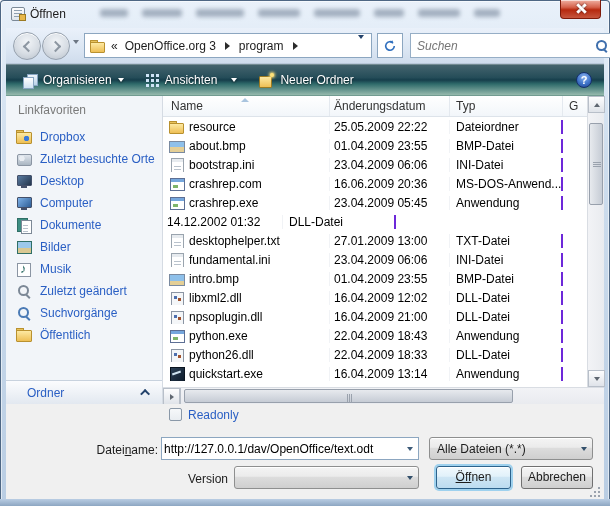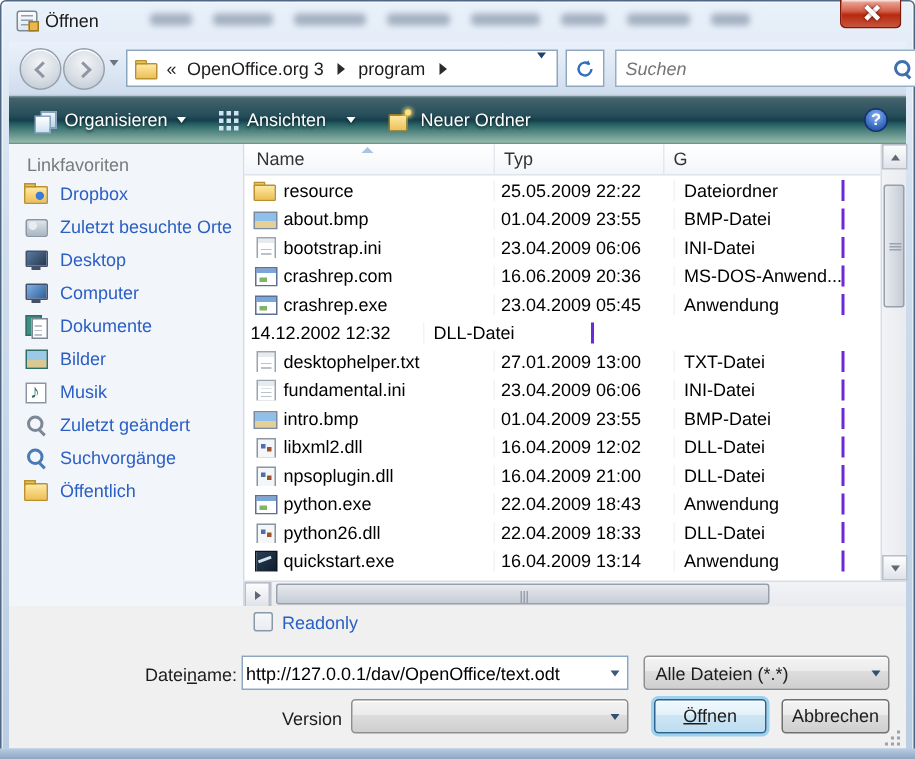--- a/index.html
+++ b/index.html
@@ -59,21 +59,21 @@
   .ic-views::before{content:"";position:absolute;left:0;top:0;width:3px;height:3px;background:currentColor;box-shadow:5px 0,10px 0,0 5px,5px 5px,10px 5px,0 10px,5px 10px,10px 10px;}
   .ic-newfolder{position:relative;width:15px;height:14px;}
   .ic-newfolder::before{content:"";position:absolute;left:0;top:3px;width:11px;height:10px;border:1px solid #9b7a22;border-radius:1px;background:linear-gradient(180deg,#fde9a2,#eebf55);}
   .ic-newfolder::after{content:"";position:absolute;right:0;top:0;width:4px;height:4px;background:#ffe27a;border-radius:50%;box-shadow:0 0 3px 1px #ffe27a;}
   .help-btn{position:absolute;right:12px;top:8px;width:16px;height:16px;border-radius:50%;background:radial-gradient(circle at 50% 30%,#8fb4ef 0%,#3f74c9 55%,#1d3f8c 100%);border:1px solid #16306b;color:#fff;font-weight:bold;font-size:11px;line-height:14px;text-align:center;}
 
   
   .sidebar{position:absolute;left:6px;top:96px;width:157px;height:308px;background:#f2f5f9;border-right:1px solid #d5dbe3;}
   .side-header{position:absolute;left:12px;top:7px;color:#7a7a7a;}
   .side-items{position:absolute;left:0;top:26px;width:100%;}
-  .side-item{display:flex;align-items:flex-start;height:22px;padding-left:10px;gap:8px;cursor:default;}
+  .side-item{display:flex;align-items:flex-end;height:22px;padding-left:10px;gap:8px;cursor:default;}
   .side-label{color:#2a5fc4;white-space:nowrap;}
   .side-folders{position:absolute;left:0;bottom:0;width:100%;height:24px;background:linear-gradient(180deg,#fbfcfe,#e2e8f0);border-top:1px solid #c8d2de;display:flex;align-items:center;}
   .folders-label{color:#2a5fc4;margin-left:21px;}
   .chev-up{margin-left:auto;margin-right:12px;width:7px;height:7px;border-top:2px solid #23426b;border-left:2px solid #23426b;transform:rotate(45deg) translateY(2px);}
 
   
   .si{position:relative;width:16px;height:14px;flex:0 0 auto;}
   .si[data-icon="folder-dropbox"]::before,.si[data-icon="public-folder"]::before{content:"";position:absolute;left:0;top:0;width:6px;height:3px;background:#e8c35c;border:1px solid #b9912f;border-bottom:none;}
   .si[data-icon="folder-dropbox"]::after,.si[data-icon="public-folder"]::after{content:"";position:absolute;left:0;top:2px;width:14px;height:10px;border:1px solid #b9912f;border-radius:1px;background:linear-gradient(180deg,#fde9a2,#eebf55);}
   .si[data-icon="folder-dropbox"]::after{background:radial-gradient(circle at 68% 55%,#3a7ad9 0 2.5px,rgba(0,0,0,0) 3px),linear-gradient(180deg,#fde9a2,#eebf55);}
@@ -282,28 +282,33 @@
         <div class="side-item">
           <span class="si" data-icon="searches"></span>
           <span class="side-label">Suchvorgänge</span>
         </div>
 
         <div class="side-item">
           <span class="si" data-icon="public-folder"></span>
           <span class="side-label">Öffentlich</span>
         </div>
       </div>
+    <div class="side-folders">
+      <span class="folders-label">Ordner</span>
+      <span class="chev-up"></span>
+    </div>
   </div>
 
   <div class="list">
     <div class="list-header">
       <div class="hcol c-name">
         <span>Name</span>
         <span class="sort-arrow"></span>
       </div>
+      <div class="hcol c-date"><span>Änderungsdatum</span></div>
       <div class="hcol c-type"><span>Typ</span></div>
       <div class="hcol c-size"><span>G</span></div>
     </div>
 
     <div class="rows">
 
         <div class="row">
           <span class="cell c-name">
             <span class="fi" data-icon="folder"></span>
             <span>resource</span>
@@ -347,21 +352,21 @@
           <span class="cell c-name">
             <span class="fi" data-icon="app"></span>
             <span>crashrep.exe</span>
           </span>
           <span class="cell c-date">23.04.2009 05:45</span>
           <span class="cell c-type">Anwendung</span>
           <span class="cell c-size"></span>
         </div>
 
         <div class="row">
-          <span class="cell c-date">14.12.2002 12:32</span>
+          <span class="cell c-date">14.12.2002 01:32</span>
           <span class="cell c-type">DLL-Datei</span>
           <span class="cell c-size"></span>
         </div>
 
         <div class="row">
           <span class="cell c-name">
             <span class="fi" data-icon="text"></span>
             <span>desktophelper.txt</span>
           </span>
           <span class="cell c-date">27.01.2009 13:00</span>

